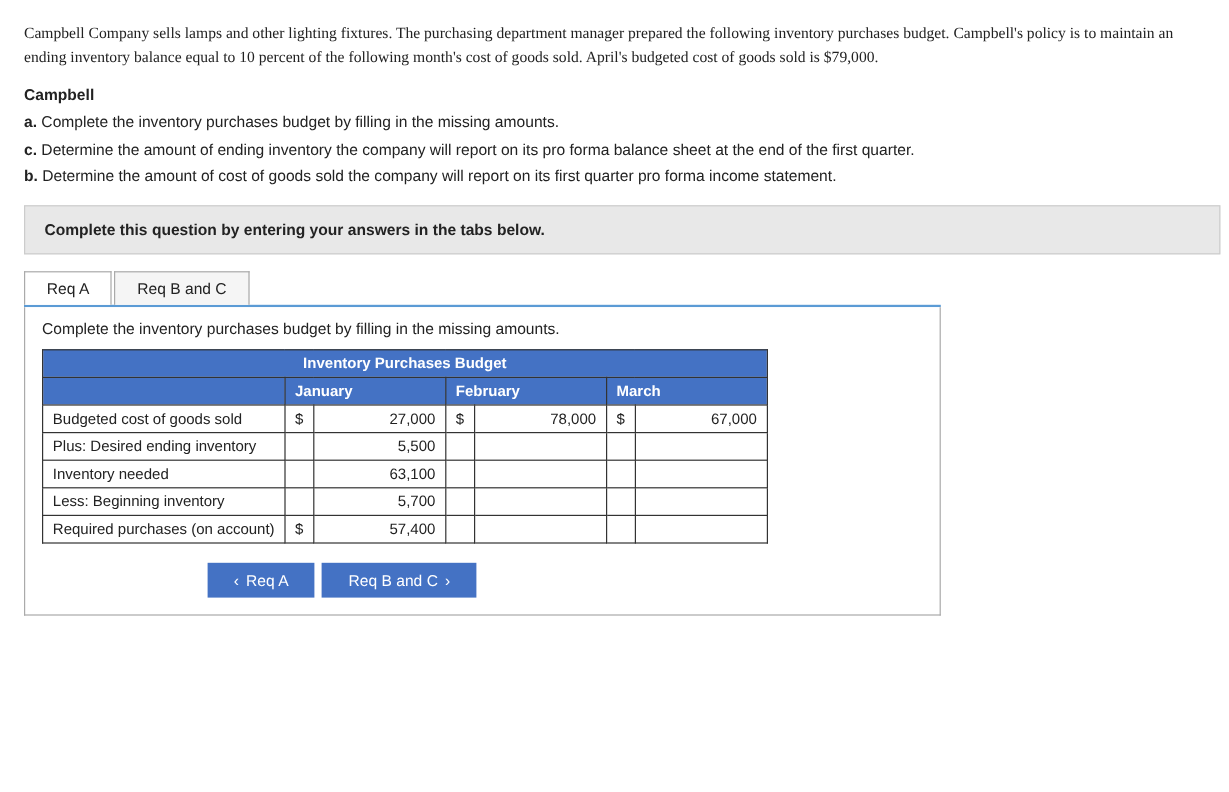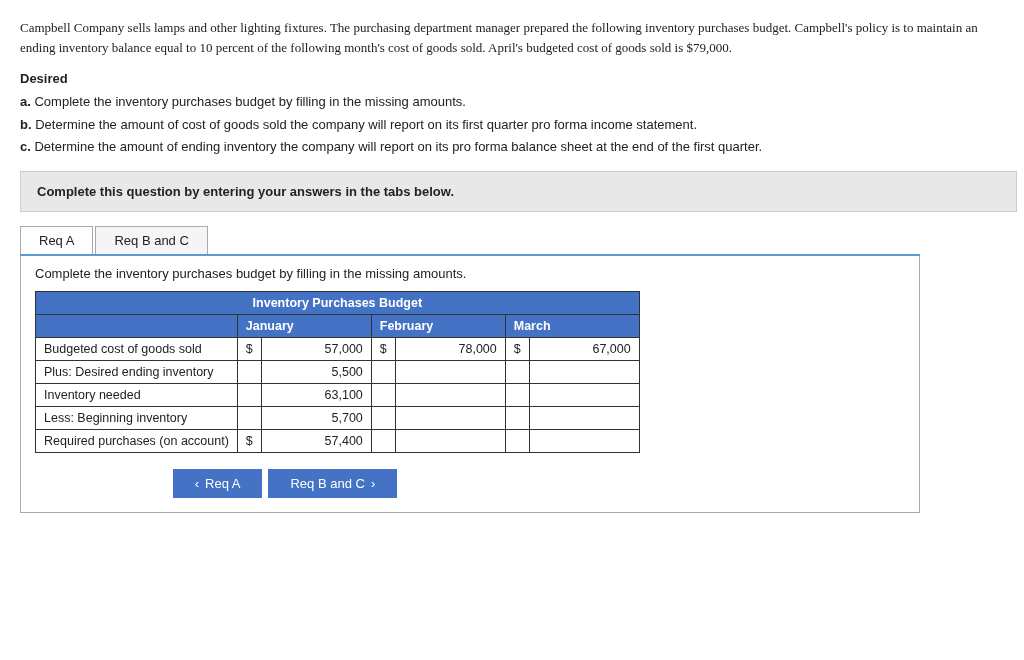--- a/index.html
+++ b/index.html
@@ -39,21 +39,21 @@
     .complete-box {
       background: #e8e8e8;
       border: 1px solid #ccc;
       padding: 12px 16px;
       font-weight: bold;
       font-size: 13px;
       margin-bottom: 0;
       width: 997px;
     }
     .tabs-container {
-      width: 900px;
+      width: 764px;
       margin-top: 14px;
     }
     .tabs-row {
       display: flex;
       align-items: flex-end;
       border-bottom: 2px solid #5b9bd5;
     }
     .tab {
       padding: 6px 18px;
       border: 1px solid #aaa;
@@ -140,33 +140,33 @@
       text-align: right;
       font-size: 12.5px;
     }
   </style>
 </head>
 <body>
 
 <p class="intro-text">Campbell Company sells lamps and other lighting fixtures. The purchasing department manager prepared the following inventory purchases budget. Campbell's policy is to maintain an ending inventory balance equal to 10 percent of the following month's cost of goods sold. April's budgeted cost of goods sold is $79,000.</p>
 
 <div class="required-section">
-  <div class="required-title">Desired</div>
+  <div class="required-title">Campbell</div>
   <ul class="required-list">
     <li>
       <b>a.</b>
       <span>Complete the inventory purchases budget by filling in the missing amounts.</span>
     </li>
     <li>
+      <b>c.</b>
+      <span>Determine the amount of ending inventory the company will report on its pro forma balance sheet at the end of the first quarter.</span>
+    </li>
+    <li>
       <b>b.</b>
       <span>Determine the amount of cost of goods sold the company will report on its first quarter pro forma income statement.</span>
-    </li>
-    <li>
-      <b>c.</b>
-      <span>Determine the amount of ending inventory the company will report on its pro forma balance sheet at the end of the first quarter.</span>
     </li>
   </ul>
 </div>
 
 <div class="complete-box">
   <span>Complete this question by entering your answers in the tabs below.</span>
 </div>
 
 <div class="tabs-container">
   <div class="tabs-row">
@@ -186,21 +186,21 @@
           <th colspan="2">January</th>
           <th colspan="2">February</th>
           <th colspan="2">March</th>
         </tr>
       </thead>
       <tbody>
 
         <tr>
           <td class="label-col">Budgeted cost of goods sold</td>
           <td style="width:20px;text-align:center;">$</td>
-          <td>57,000</td>
+          <td>27,000</td>
           <td style="width:20px;text-align:center;">$</td>
           <td>78,000</td>
           <td style="width:20px;text-align:center;">$</td>
           <td>67,000</td>
         </tr>
 
         <tr>
           <td class="label-col">Plus: Desired ending inventory</td>
           <td style="width:20px;"></td>
           <td>5,500</td>

